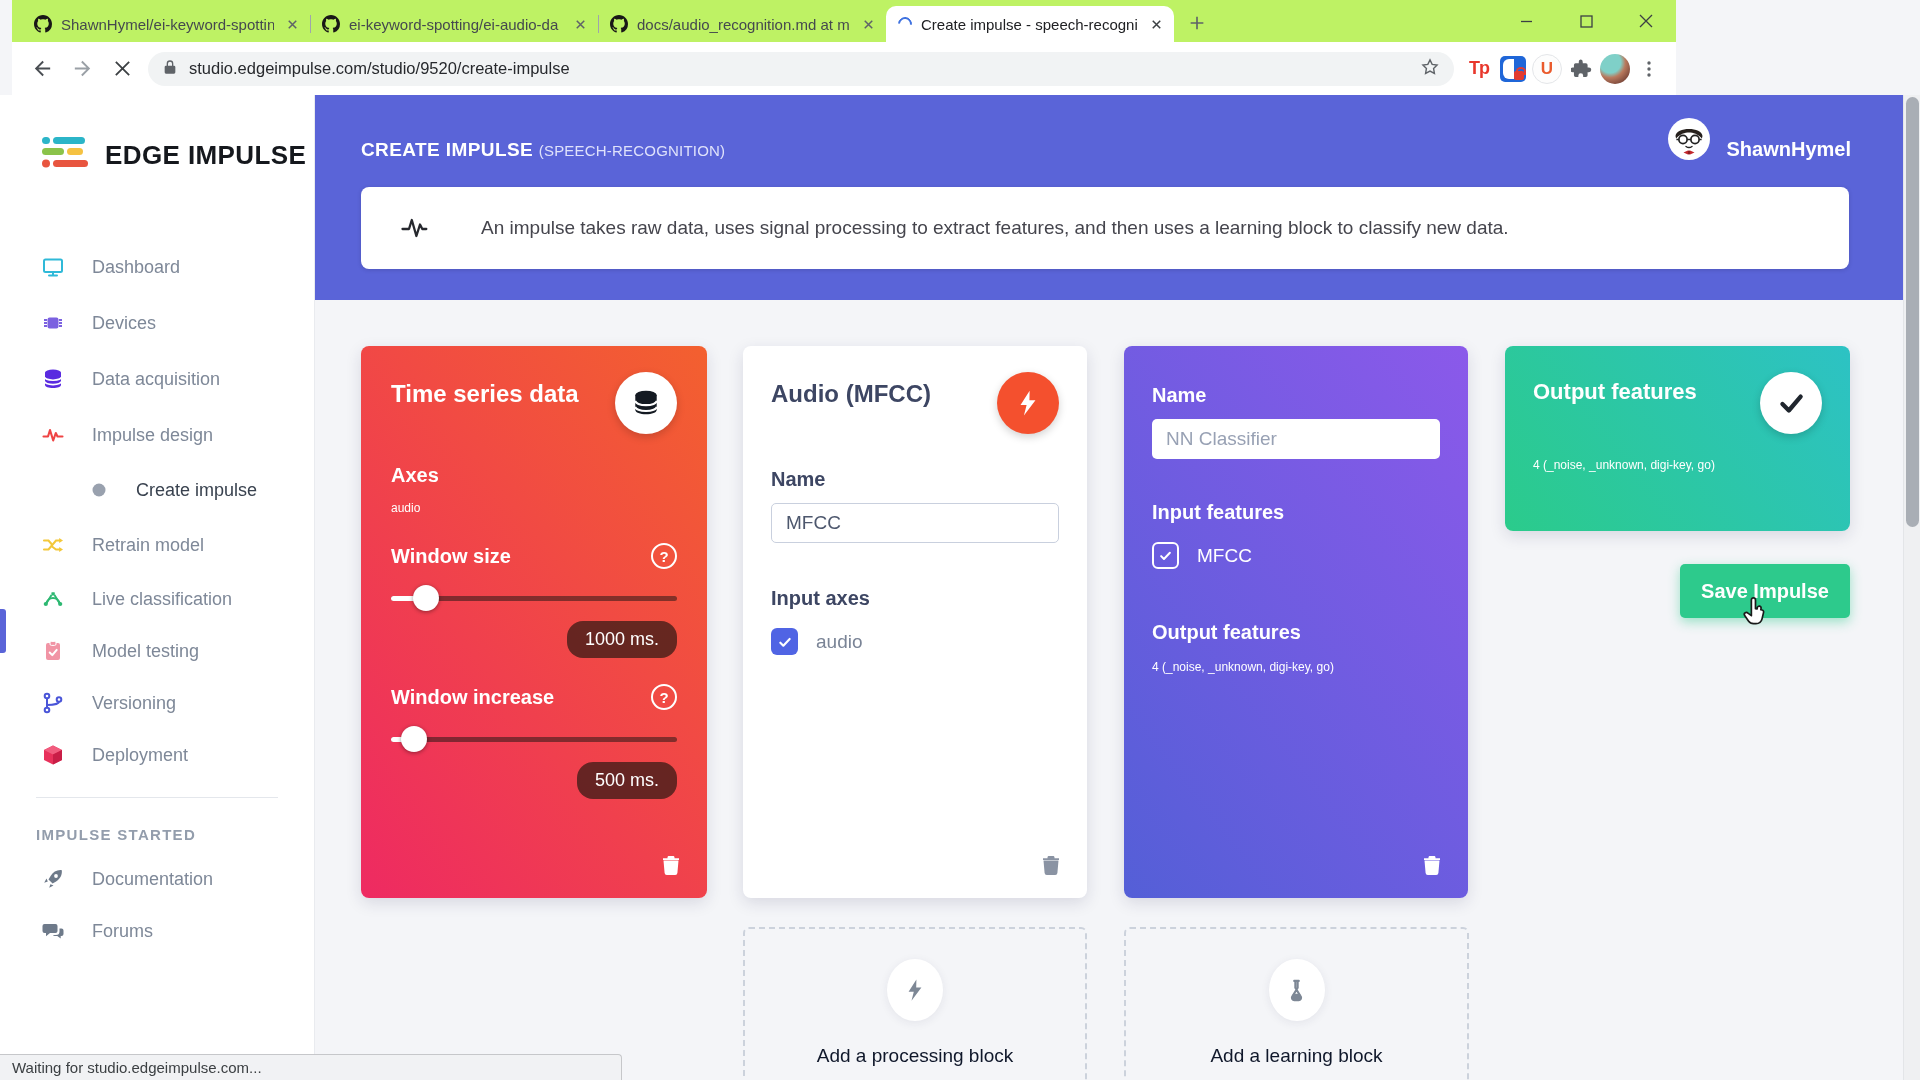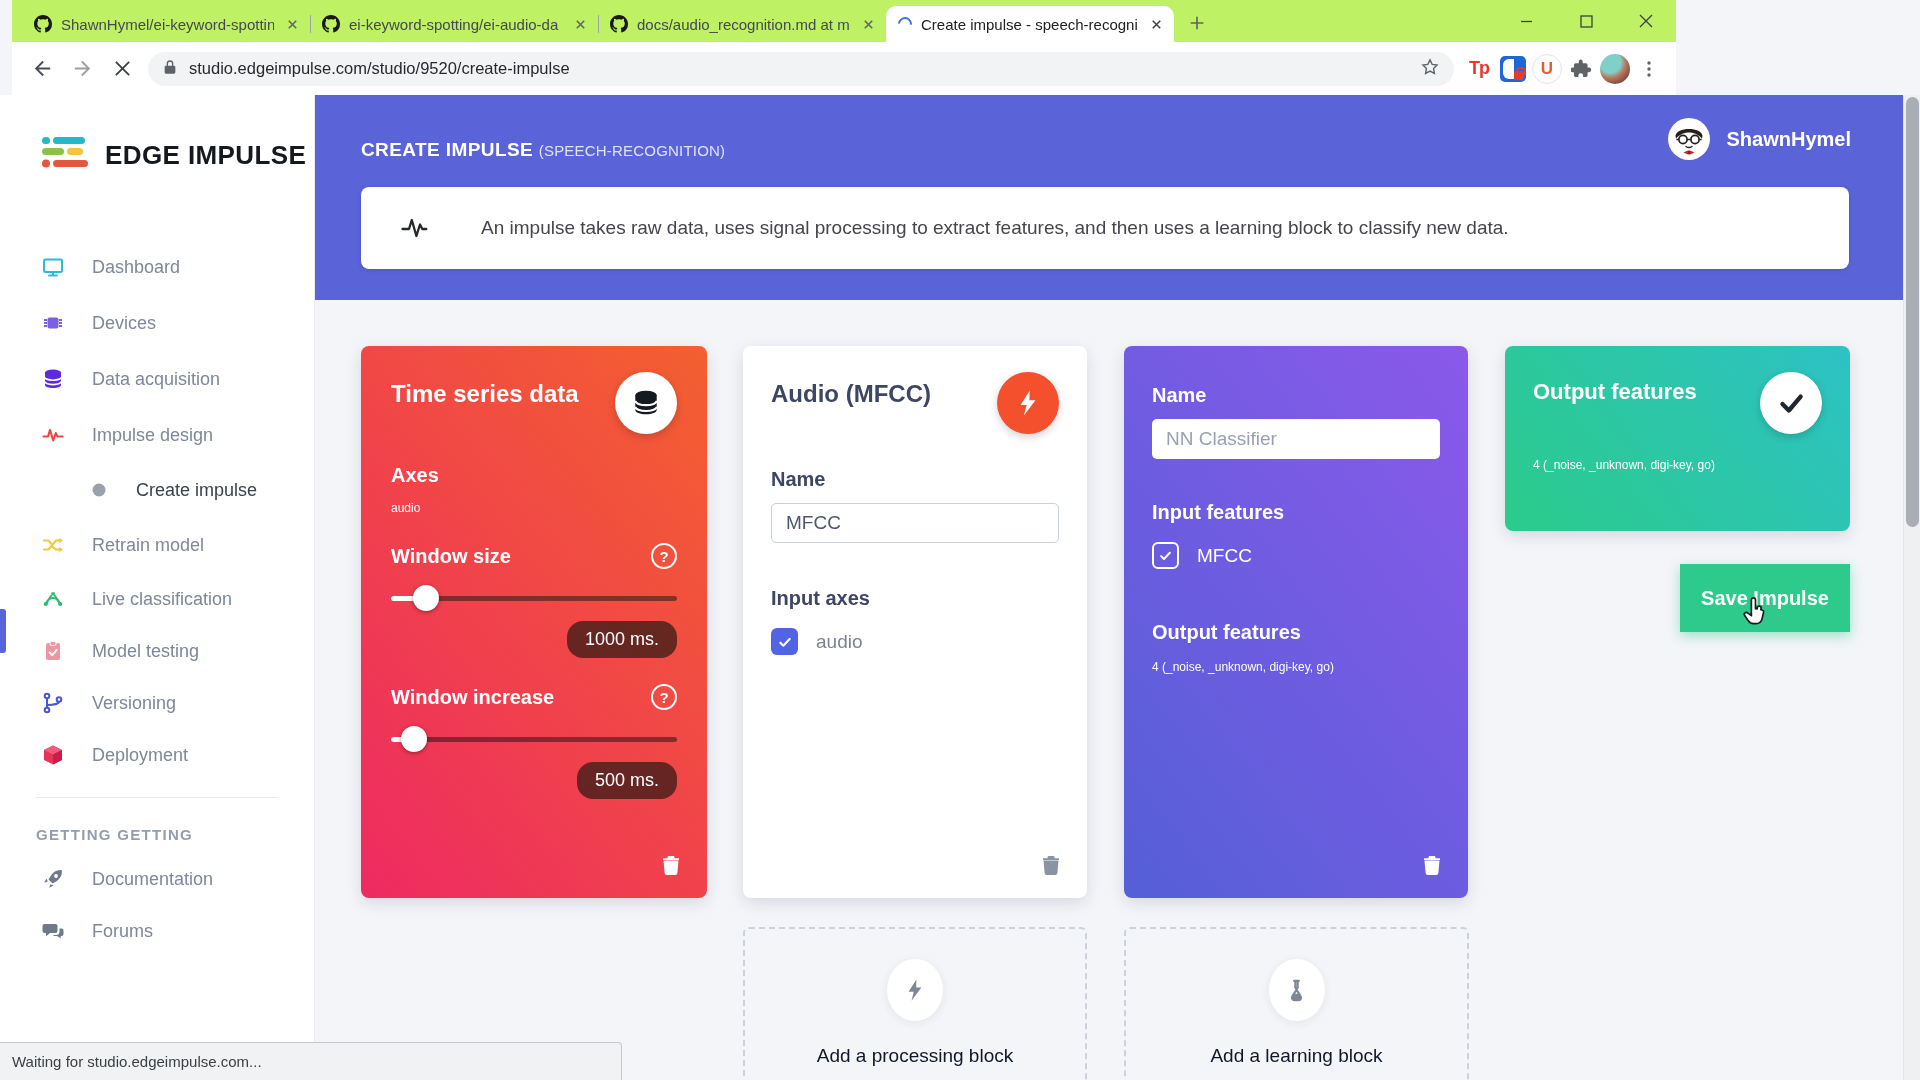--- a/index.html
+++ b/index.html
@@ -49,21 +49,21 @@
   .g2 .nav-item { height:52px; }
   .active-bar { position:absolute; left:0; top:370px; width:6px; height:44px; background:#5a64d8; border-radius:0 3px 3px 0; }
   .side-divider { height:1px; background:#e4e7ec; margin:16px 36px 0 36px; }
   .side-section { margin:28px 0 10px 36px; font-size:15px; font-weight:bold; letter-spacing:1.3px; color:#939dac; }
 
   
   .main { position:absolute; left:315px; top:95px; right:17px; bottom:0; background:#f4f5f8; overflow:hidden; }
   .p-header { height:205px; background:#5a64d8; position:relative; }
   .ph-title { position:absolute; left:46px; top:44px; color:#fff; font-size:19px; font-weight:bold; letter-spacing:.4px; }
   .ph-sub { font-weight:normal; font-size:15px; color:#dfe2fb; letter-spacing:.2px; }
-  .user-chip { position:absolute; right:52px; top:22px; display:flex; align-items:center; gap:16px; color:#fff; font-size:20px; font-weight:bold; }
+  .user-chip { position:absolute; right:52px; top:22px; display:flex; align-items:flex-end; gap:16px; color:#fff; font-size:20px; font-weight:bold; }
   .banner { position:absolute; left:46px; right:54px; top:92px; height:82px; background:#fff; border-radius:8px;
             display:flex; align-items:center; padding:0 40px; box-shadow:0 1px 4px rgba(20,20,60,.18); }
   .banner-text { margin-left:44px; font-size:19px; color:#45454d; }
 
   .card { position:absolute; border-radius:8px; box-shadow:0 5px 16px rgba(30,30,80,.13); color:#fff; padding:26px 30px; }
   .card1 { left:46px;  top:251px; width:346px; height:552px; background:linear-gradient(52deg,#ee2a62 0%,#f3602f 100%); }
   .card2 { left:428px; top:251px; width:344px; height:552px; background:#fff; color:#3d4663; padding:26px 28px; }
   .card3 { left:809px; top:251px; width:344px; height:552px; background:linear-gradient(52deg,#545fd7 0%,#8b59ea 100%); padding:26px 28px; }
   .card4 { left:1190px; top:251px; width:345px; height:185px; background:linear-gradient(52deg,#2bcb8b 0%,#2dc2c4 100%); padding:26px 28px; }
   .card-head { display:flex; justify-content:space-between; align-items:flex-start; }
@@ -88,36 +88,36 @@
   .card3 .input { border:none; color:#98a1b4; }
   .checkbox-row { display:flex; align-items:center; gap:18px; margin-top:18px; }
   .cb { width:27px; height:27px; border-radius:6px; display:flex; align-items:center; justify-content:center; flex:none; }
   .cb.filled { background:#5064e4; }
   .cb.outline { border:2px solid #fff; }
   .cb-label { font-size:19px; }
   .card2 .cb-label { color:#7a8496; }
   .trash { position:absolute; right:26px; bottom:18px; color:#fff; }
   .card2 .trash { color:#8a93a3; }
 
-  .save-btn { position:absolute; left:1365px; top:469px; width:170px; height:68px; background:#2dca8c; border:none;
-              border-radius:0; color:#fff; font-size:20px; font-weight:bold; font-family:inherit;
+  .save-btn { position:absolute; left:1365px; top:469px; width:170px; height:54px; background:#2dca8c; border:none;
+              border-radius:5px; color:#fff; font-size:20px; font-weight:bold; font-family:inherit;
               box-shadow:0 4px 12px rgba(45,202,140,.45); cursor:pointer; }
 
   .add-block { position:absolute; top:832px; height:180px; border:2px dashed #ccd2dc; border-radius:6px;
                display:flex; flex-direction:column; align-items:center; padding-top:30px; }
   .add-proc { left:428px; width:344px; }
   .add-learn { left:809px; width:345px; }
   .add-circle { width:56px; height:62px; background:#fff; border-radius:50%; display:flex; align-items:center;
                 justify-content:center; box-shadow:0 2px 10px rgba(40,40,80,.08); }
   .add-label { margin-top:24px; font-size:19px; color:#0f172a; }
 
   
   .scrollbar { position:absolute; right:0; top:95px; bottom:0; width:17px; background:#eff0f2; border-left:1px solid #e3e5e8; z-index:4; }
   .sb-thumb { position:absolute; left:2px; top:2px; width:13px; height:430px; background:#a9aeb5; border-radius:7px; }
-  .status-bar { position:absolute; left:0; bottom:0; width:622px; height:38px; background:#f1f2f4;
+  .status-bar { position:absolute; left:0; bottom:0; width:622px; height:26px; background:#f1f2f4;
                 border-top:1px solid #c6c7ca; border-right:1px solid #c6c7ca; border-radius:0 4px 0 0;
                 display:flex; align-items:center; padding-left:12px; font-size:15px; color:#3c4043; z-index:6; }
   .cursor { position:absolute; left:1740px; top:596px; z-index:50; pointer-events:none; }
 </style>
 </head>
 <body>
 
 <div class="chrome">
   <div class="tabstrip">
 
@@ -401,21 +401,21 @@
               <path d="M12 2.5L21 7v10l-9 4.5L3 17V7z" fill="#e8315b"></path>
               <path d="M12 2.5L21 7l-9 4.5L3 7z" fill="#f15c7e"></path>
               <path d="M12 11.5v10L21 17V7z" fill="#c91e47"></path>
             </svg>
         </span>
         <span class="n-label">Deployment</span>
       </div>
     </div>
 
     <div class="side-divider"></div>
-    <div class="side-section">GETTING GETTING</div>
+    <div class="side-section">IMPULSE STARTED</div>
 
     <div class="g2">
       <div class="nav-item">
         <span class="n-ico">
           <svg width="24" height="24" viewBox="0 0 24 24">
               <g fill="#6e7a8a">
                 <path d="M20.8 3.2c.6 4.6-1.7 8.8-5.7 11.2l-3.5 2.1-4.1-4.1 2.1-3.5C12 4.9 16.2 2.6 20.8 3.2z"></path>
                 <path d="M6.8 14.6l-3.6 1.2 2.3-4.3zM9.4 17.2l-1.2 3.6 4.3-2.3z"></path>
               </g>
               <circle cx="15" cy="9" r="1.9" fill="#fff"></circle>

